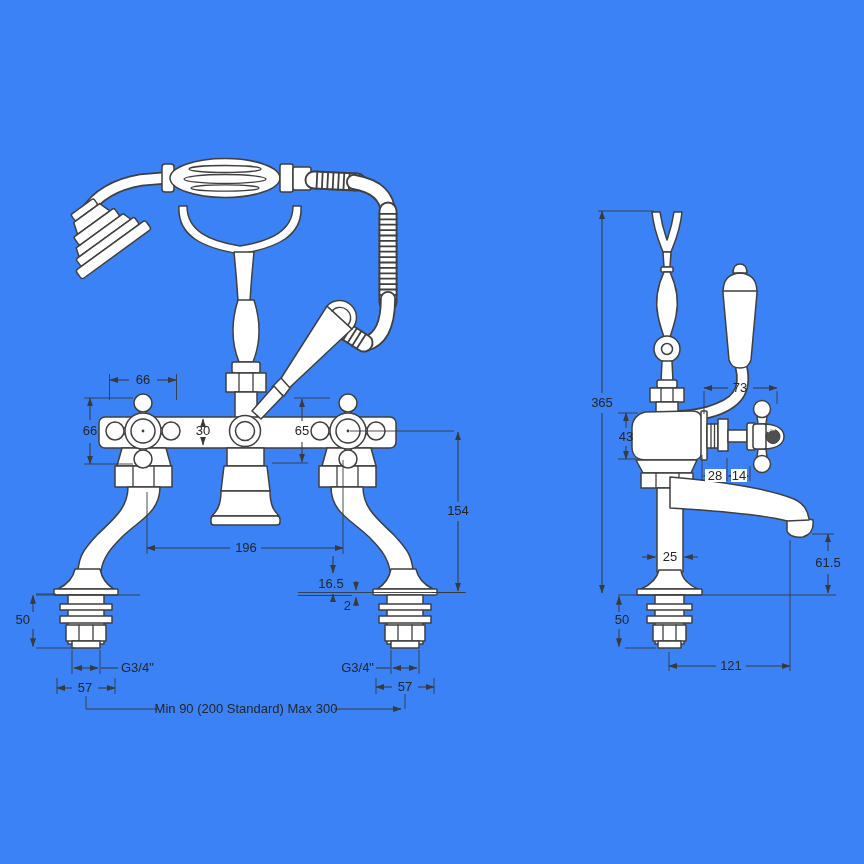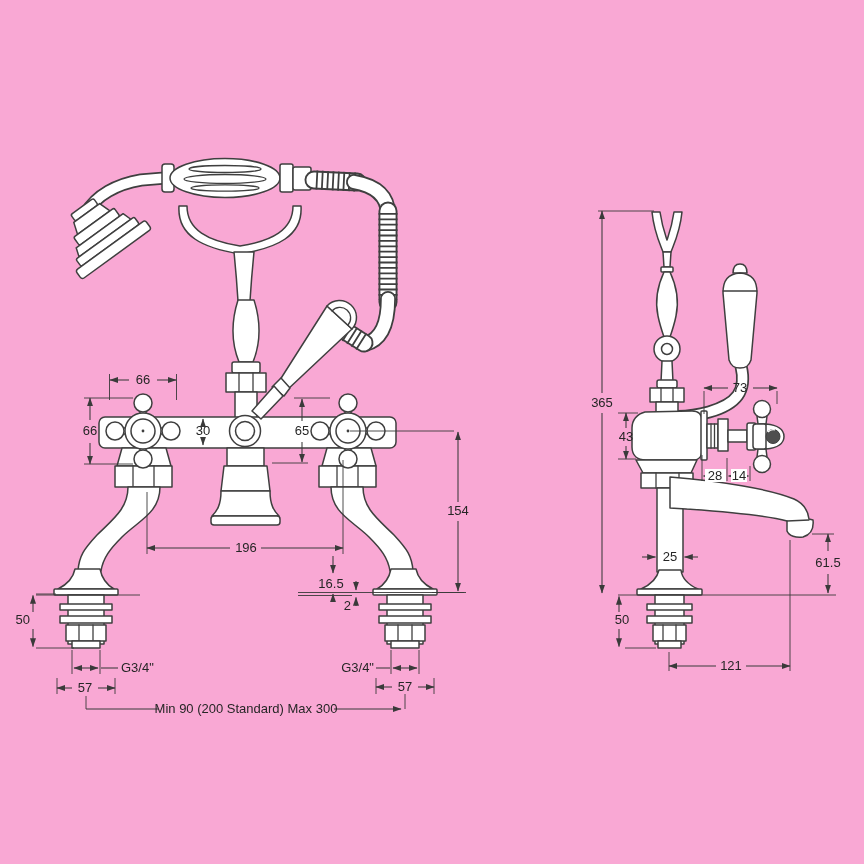--- a/index.html
+++ b/index.html
@@ -1,16 +1,16 @@
 <!DOCTYPE html>
 <html><head>
 <meta charset="utf-8">
 <style>
   html,body{margin:0;padding:0;background:#ffffff;}
-  .canvas{position:relative;width:864px;height:864px;background:#f9a8d4;overflow:hidden;
+  .canvas{position:relative;width:864px;height:864px;background:#3b82f6;overflow:hidden;
           font-family:"Liberation Sans", sans-serif;}
   svg{display:block;}
   
   .o{fill:#ffffff;stroke:#3f3f3f;stroke-width:1.5;stroke-linejoin:round;}
   .ln{fill:none;stroke:#3f3f3f;stroke-width:1.3;stroke-linecap:round;}
   
   .tube{fill:none;stroke:#3f3f3f;stroke-linecap:round;}
   .tubein{fill:none;stroke:#ffffff;stroke-linecap:round;}
   .rib{fill:none;stroke:#3f3f3f;stroke-linecap:butt;}
   

